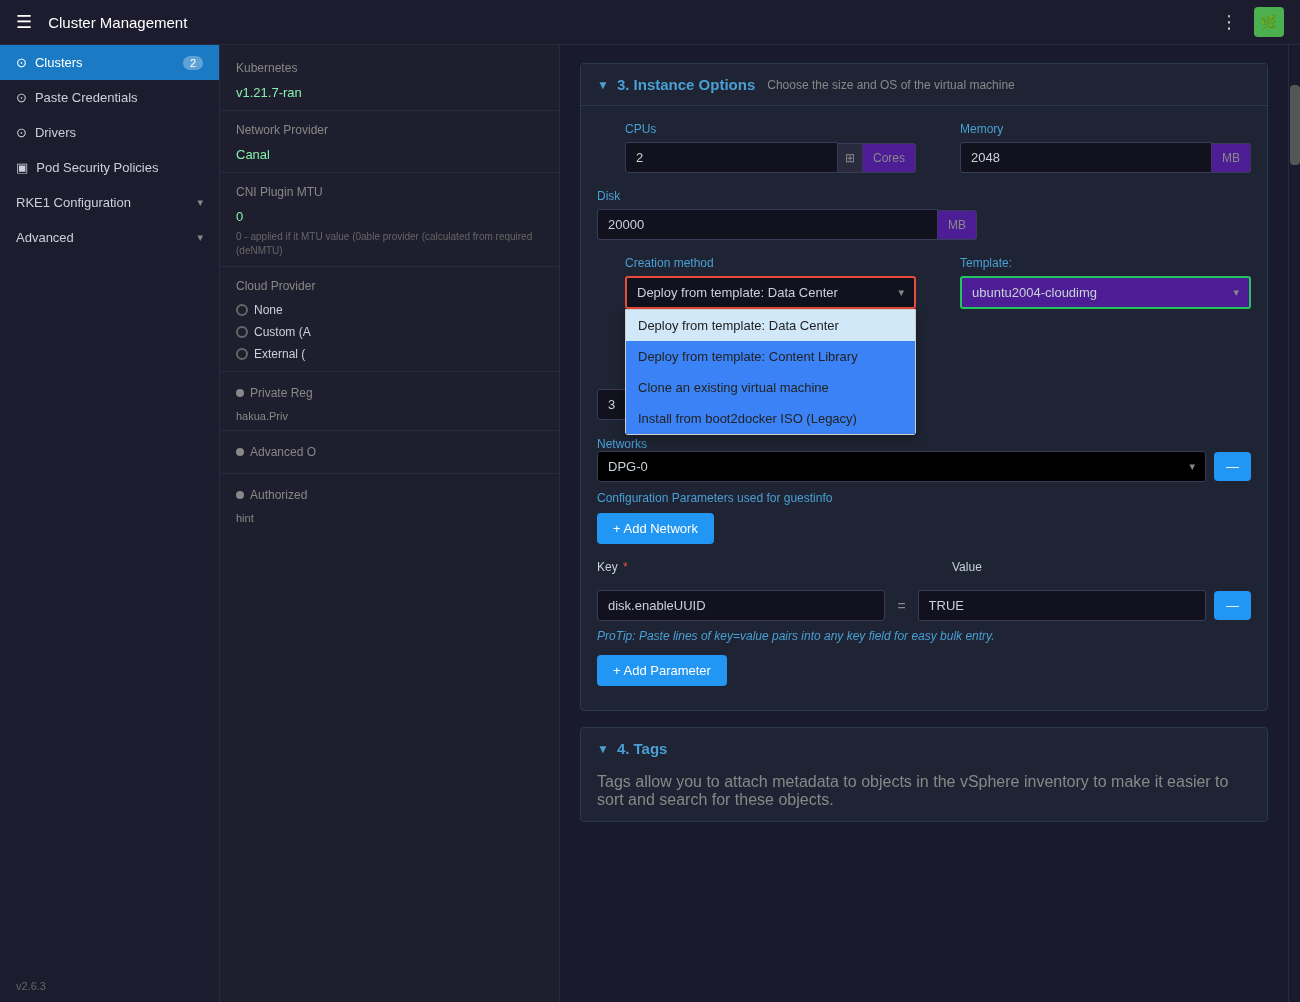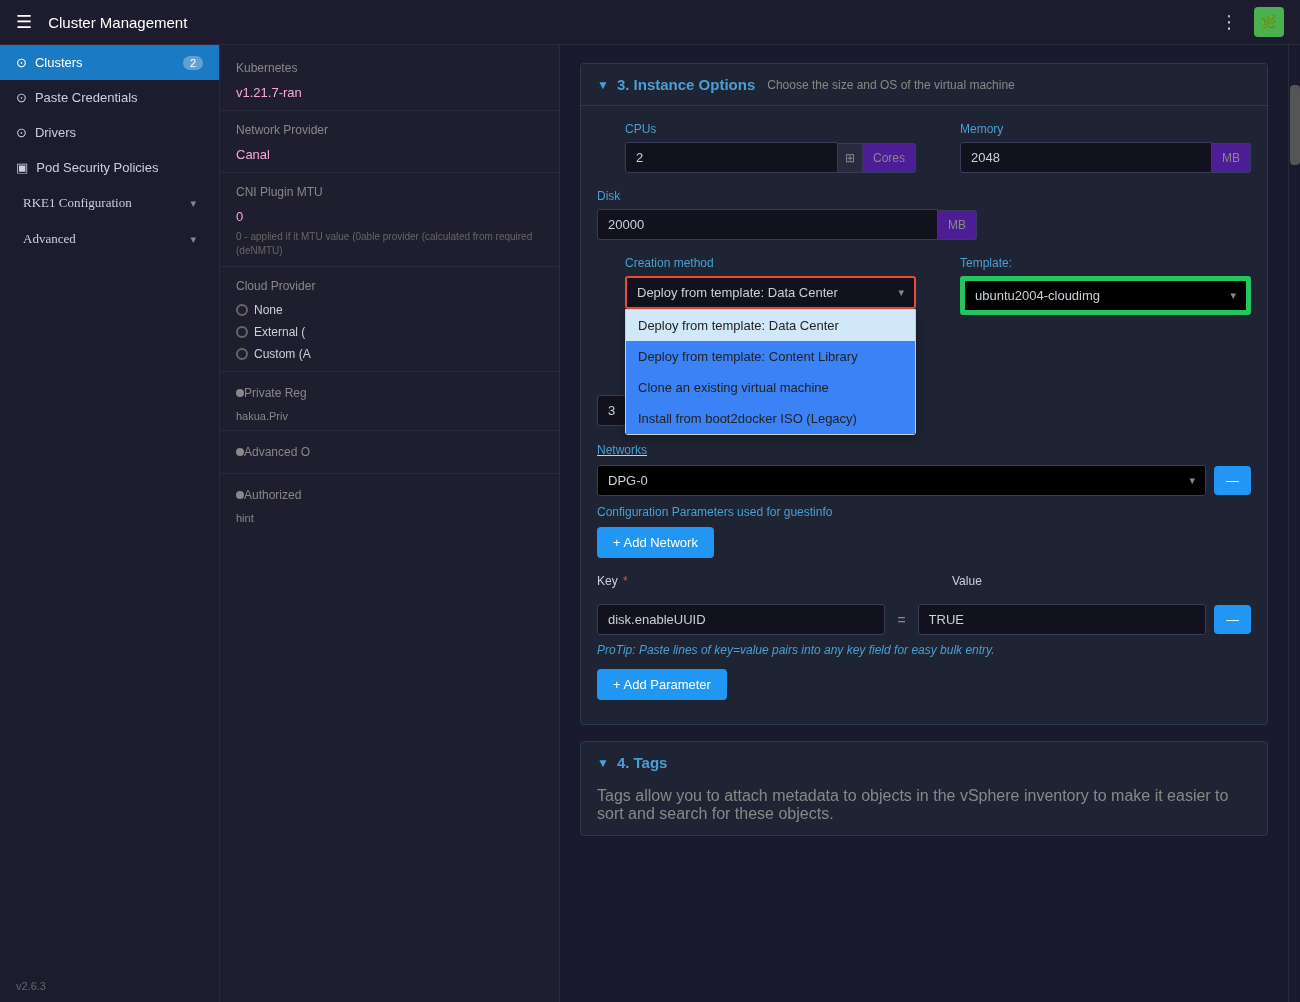--- a/index.html
+++ b/index.html
@@ -94,28 +94,27 @@
       color: #fff;
       border-radius: 10px;
       padding: 1px 7px;
       font-size: 11px;
       margin-left: auto;
     }
     .sidebar-item.active .badge {
       background: rgba(255,255,255,0.3);
     }
     .sidebar-section {
-      padding: 10px 23px;
+      padding: 10px 16px;
       display: flex;
       align-items: center;
       justify-content: space-between;
       cursor: pointer;
       color: #c9d1d9;
       font-size: 13px;
-      font-family: Liberation Serif, serif;
     }
     .sidebar-icon {
       font-size: 11px;
       color: #888;
     }
     .sidebar-bottom {
       margin-top: auto;
       padding: 10px 16px;
       color: #666;
       font-size: 11px;
@@ -132,21 +131,21 @@
     .left-panel {
       width: 340px;
       min-width: 340px;
       background: #1e1e2e;
       border-right: 1px solid #2a2a3e;
       height: calc(1002px - 45px);
       overflow-y: auto;
       padding: 10px 0;
     }
     .left-value {
-      color: #f9a8d4;
+      color: #86efac;
       font-size: 13px;
       padding: 4px 16px;
       overflow: hidden;
       text-overflow: ellipsis;
       white-space: nowrap;
     }
     .left-label {
       color: #888;
       font-size: 11px;
       padding: 2px 16px;
@@ -297,22 +296,22 @@
       color: #c9d1d9;
       padding: 7px 10px;
       font-size: 13px;
       width: 100%;
       cursor: pointer;
       display: flex;
       align-items: center;
       justify-content: space-between;
     }
     .dropdown-select-normal {
-      background: #000000;
-      border: 5px solid #22c55e;
+      background: #4c1d95;
+      border: 2px solid #22c55e;
       border-radius: 3px;
       color: #c9d1d9;
       padding: 7px 10px;
       font-size: 13px;
       width: 100%;
       cursor: pointer;
       display: flex;
       align-items: center;
       justify-content: space-between;
     }
@@ -409,20 +408,21 @@
     .k8s-label {
       color: #888;
       font-size: 12px;
       padding: 6px 16px;
     }
 
     
     .section-label {
       display: flex;
       align-items: center;
+      gap: 6px;
       padding: 8px 16px;
       color: #888;
       font-size: 12px;
     }
     .dot-icon {
       width: 8px;
       height: 8px;
       border-radius: 50%;
       background: #888;
       display: inline-block;
@@ -495,25 +495,25 @@
 
       <div class="k8s-label">
         <span>Cloud Provider</span>
       </div>
       <div class="radio-row">
         <span class="radio-dot"></span>
         <span>None</span>
       </div>
       <div class="radio-row">
         <span class="radio-dot"></span>
-        <span>External (</span>
+        <span>Custom (A</span>
       </div>
       <div class="radio-row">
         <span class="radio-dot"></span>
-        <span>Custom (A</span>
+        <span>External (</span>
       </div>
       <div class="left-divider"></div>
 
       <div class="section-label">
         <span class="dot-icon"></span>
         <span>Private Reg</span>
       </div>
       <div class="left-label">hakua.Priv</div>
       <div class="left-divider"></div>
 
@@ -595,21 +595,21 @@
               </div>
             </div>
           </div>
 
           <div class="form-row" style="margin-top: 80px;">
             <div class="form-group" style="width:200px;">
               <input class="form-input-full" type="text" value="3" style="">
             </div>
           </div>
 
-          <div style="margin-bottom:8px;text-decoration:underline;">
+          <div style="">
             <label class="form-label">Networks</label>
           </div>
           <div class="network-row">
             <div style="flex:1; display:flex; align-items:center; border:1px solid #3a3a5a; background:#000000; border-radius:3px; padding:7px 10px; justify-content:space-between;">
               <span>DPG-0</span>
               <span class="dropdown-arrow">▾</span>
             </div>
             <button class="btn-danger-small">—</button>
           </div>
 

